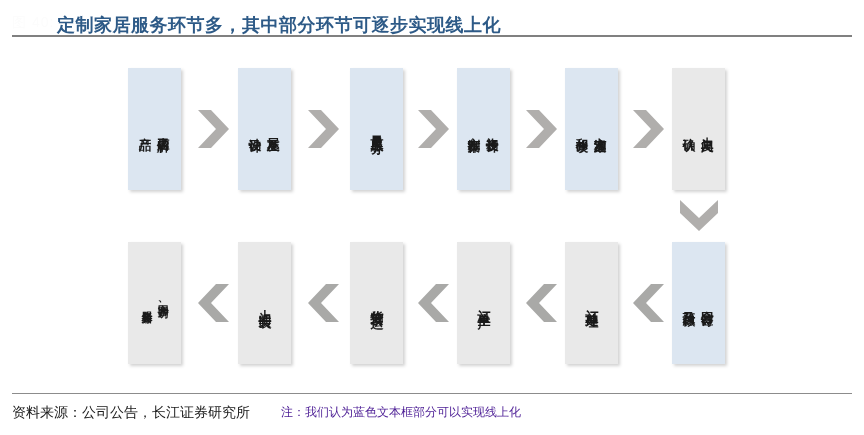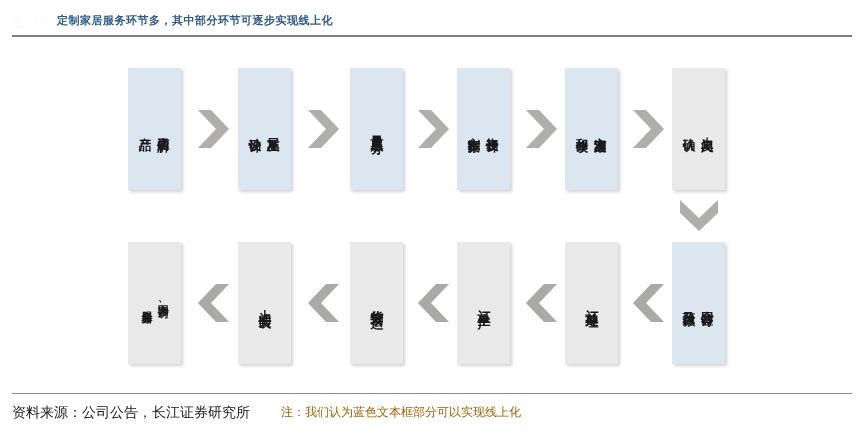--- a/index.html
+++ b/index.html
@@ -15,21 +15,21 @@
   #figure-header{
     position:absolute;left:0;top:0;width:864px;height:40px;
   }
   #figure-number{
     position:absolute;left:12px;top:14px;
     font-size:14px;color:#fcfcfc;letter-spacing:1px;
     white-space:nowrap;
   }
   #figure-title{
     position:absolute;left:57px;top:13px;
-    font-size:11px;font-weight:bold;color:#2d5a87;
+    font-size:18px;font-weight:bold;color:#2d5a87;
     letter-spacing:0.5px;white-space:nowrap;
   }
   #header-rule{
     position:absolute;left:12px;top:35px;width:840px;height:0;
     border-top:2px solid #808080;
   }
 
   
   #flow-diagram{
     position:absolute;left:0;top:40px;width:864px;height:345px;
@@ -74,21 +74,21 @@
     position:absolute;left:12px;top:8px;width:840px;height:0;
     border-top:1px solid #8c8c8c;
   }
   #footer-source{
     position:absolute;left:12px;top:19px;
     font-size:14px;color:#1a1a1a;white-space:nowrap;
     font-family:"DejaVu Sans","Liberation Sans",sans-serif;
   }
   #footer-note{
     position:absolute;left:281px;top:19px;
-    font-size:12px;color:#a16207;white-space:nowrap;
+    font-size:12px;color:#4c1d95;white-space:nowrap;
     font-family:"DejaVu Sans","Liberation Sans",sans-serif;
   }
 </style>
 </head>
 <body>
 
 <div id="figure-header">
   <div id="figure-number">图 40:</div>
   <div id="figure-title">定制家居服务环节多，其中部分环节可逐步实现线上化</div>
   <div id="header-rule"></div>

